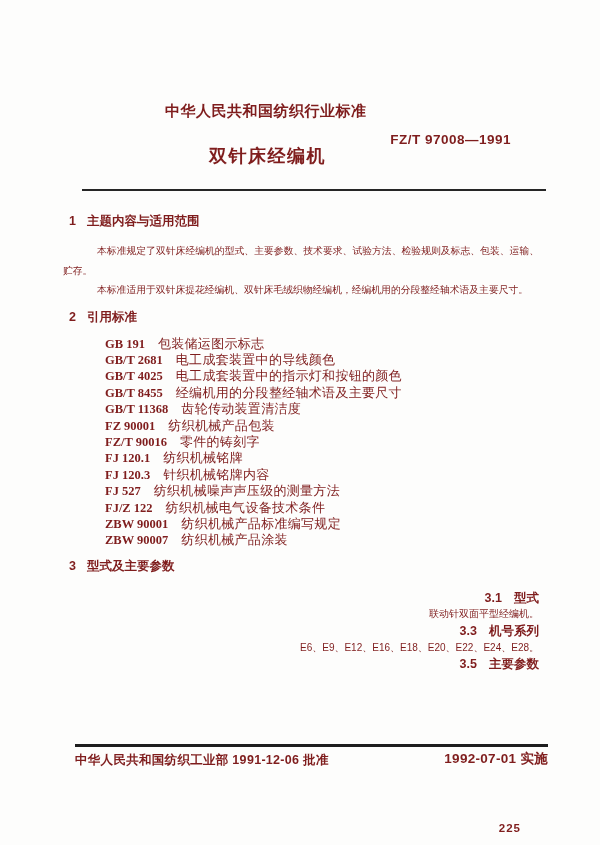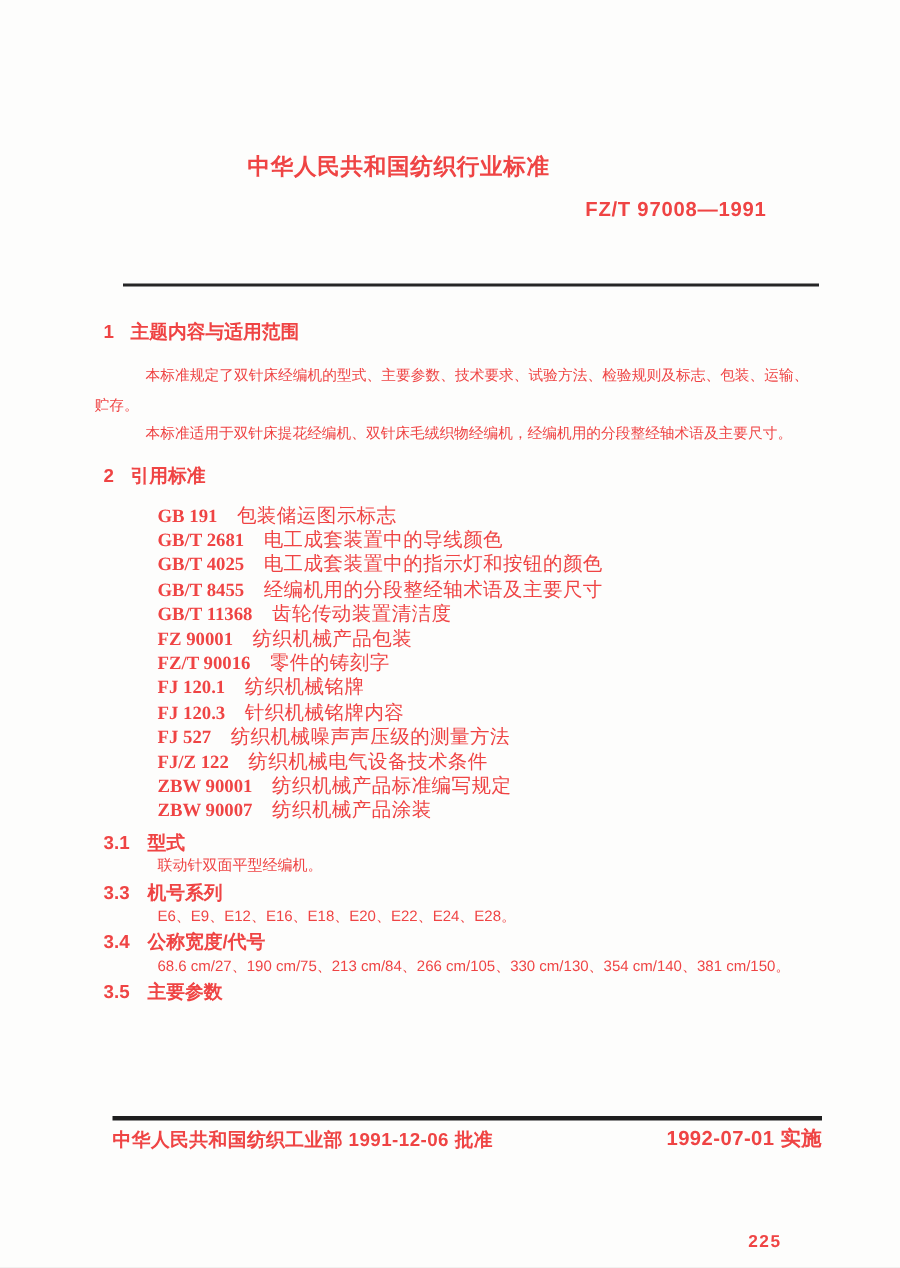--- a/index.html
+++ b/index.html
@@ -2,21 +2,21 @@
 <html><head>
 <meta charset="utf-8">
 <style>
   html,body { margin:0; padding:0; background:#e8e8e8; }
   .page {
     position:relative;
     width:600px; height:845px;
     margin:0 auto;
     background:#fdfdfc;
     font-family:"Liberation Sans", sans-serif;
-    color:#ef4444;
+    color:#7f1d1d;
     overflow:hidden;
   }
   .abs { position:absolute; }
   .header-org  { left:165px; top:102px; font-size:15px; font-weight:700; letter-spacing:0.5px; }
   .std-number  { right:89px; top:132px; font-size:13.5px; font-weight:700; letter-spacing:0.5px; }
   .doc-title   { left:209px; top:144px; font-size:18px; font-weight:700; letter-spacing:1.5px; }
   .rule-top    { left:82px; top:189px; width:464px; height:2px; background:#262626; }
   .content     { left:63px; top:206px; width:476px; }
 
   .sec-heading { font-weight:700; font-size:12.5px; padding-left:6px; line-height:17px; }
@@ -25,37 +25,38 @@
   .para { font-size:9.8px; line-height:19.5px; text-indent:34px; text-align:justify; margin:0; }
   .para-block { margin-top:11px; margin-bottom:0; }
   #sec2-heading { margin-top:9px; }
 
   .refs { margin-top:10px; padding-left:42px; }
   .ref-item  { line-height:16.4px; white-space:nowrap; font-size:13px; }
   .ref-code  { font-family:"Liberation Serif", serif; font-weight:700; font-size:12.5px; margin-right:13px; }
   .ref-title { letter-spacing:0.3px; }
 
   #sec3-heading { margin-top:9px; }
-  .s3 { margin-top:5px; }
+  .s3 { margin-top:15px;text-align:right; }
   .s3-head { font-weight:700; font-size:12.5px; line-height:16.6px; padding-left:6px; }
   .s3-num  { margin-right:12px; }
   .s3-body { font-size:10px; line-height:16.6px; padding-left:42px; white-space:nowrap; }
 
   .rule-bottom     { left:75px; top:744px; width:473px; height:2.5px; background:#1e1e1e; }
   .footer-approval { left:75px;  top:752px; font-size:12.5px; font-weight:700; letter-spacing:0.3px; }
   .footer-impl     { right:52px; top:750px; font-size:13.5px; font-weight:700; letter-spacing:0.3px;text-align:center; }
   .page-num        { right:79px; top:785px; font-size:11.5px; font-weight:700; letter-spacing:1px;margin-top:37px; }
 </style>
 </head>
 <body>
 
 <div class="page">
 
   <div class="abs header-org">中华人民共和国纺织行业标准</div>
   <div class="abs std-number">FZ/T 97008—1991</div>
+  <div class="abs doc-title">双针床经编机</div>
   <div class="abs rule-top"></div>
 
   <div class="abs content">
 
     <div class="sec-heading" id="sec1-heading">
       <span class="sec-num">1</span><span>主题内容与适用范围</span>
     </div>
 
     <div class="para-block">
 
@@ -116,44 +117,41 @@
 
         <div class="ref-item">
           <span class="ref-code">ZBW 90001</span><span class="ref-title">纺织机械产品标准编写规定</span>
         </div>
 
         <div class="ref-item">
           <span class="ref-code">ZBW 90007</span><span class="ref-title">纺织机械产品涂装</span>
         </div>
       </div>
 
+    <div class="sec-heading" id="sec3-heading">
+      <span class="sec-num">3</span><span>型式及主要参数</span>
+    </div>
 
     <div class="s3">
 
         <div>
           <div class="s3-head">
             <span class="s3-num">3.1</span><span>型式</span>
           </div>
           <div class="s3-body">联动针双面平型经编机。</div>
         </div>
 
 
         <div>
           <div class="s3-head">
             <span class="s3-num">3.3</span><span>机号系列</span>
           </div>
           <div class="s3-body">E6、E9、E12、E16、E18、E20、E22、E24、E28。</div>
         </div>
 
-        <div>
-          <div class="s3-head">
-            <span class="s3-num">3.4</span><span>公称宽度/代号</span>
-          </div>
-          <div class="s3-body">68.6 cm/27、190 cm/75、213 cm/84、266 cm/105、330 cm/130、354 cm/140、381 cm/150。</div>
-        </div>
 
         <div>
           <div class="s3-head">
             <span class="s3-num">3.5</span><span>主要参数</span>
           </div>
           <div class="s3-body"></div>
         </div>
       </div>
 
   </div>

